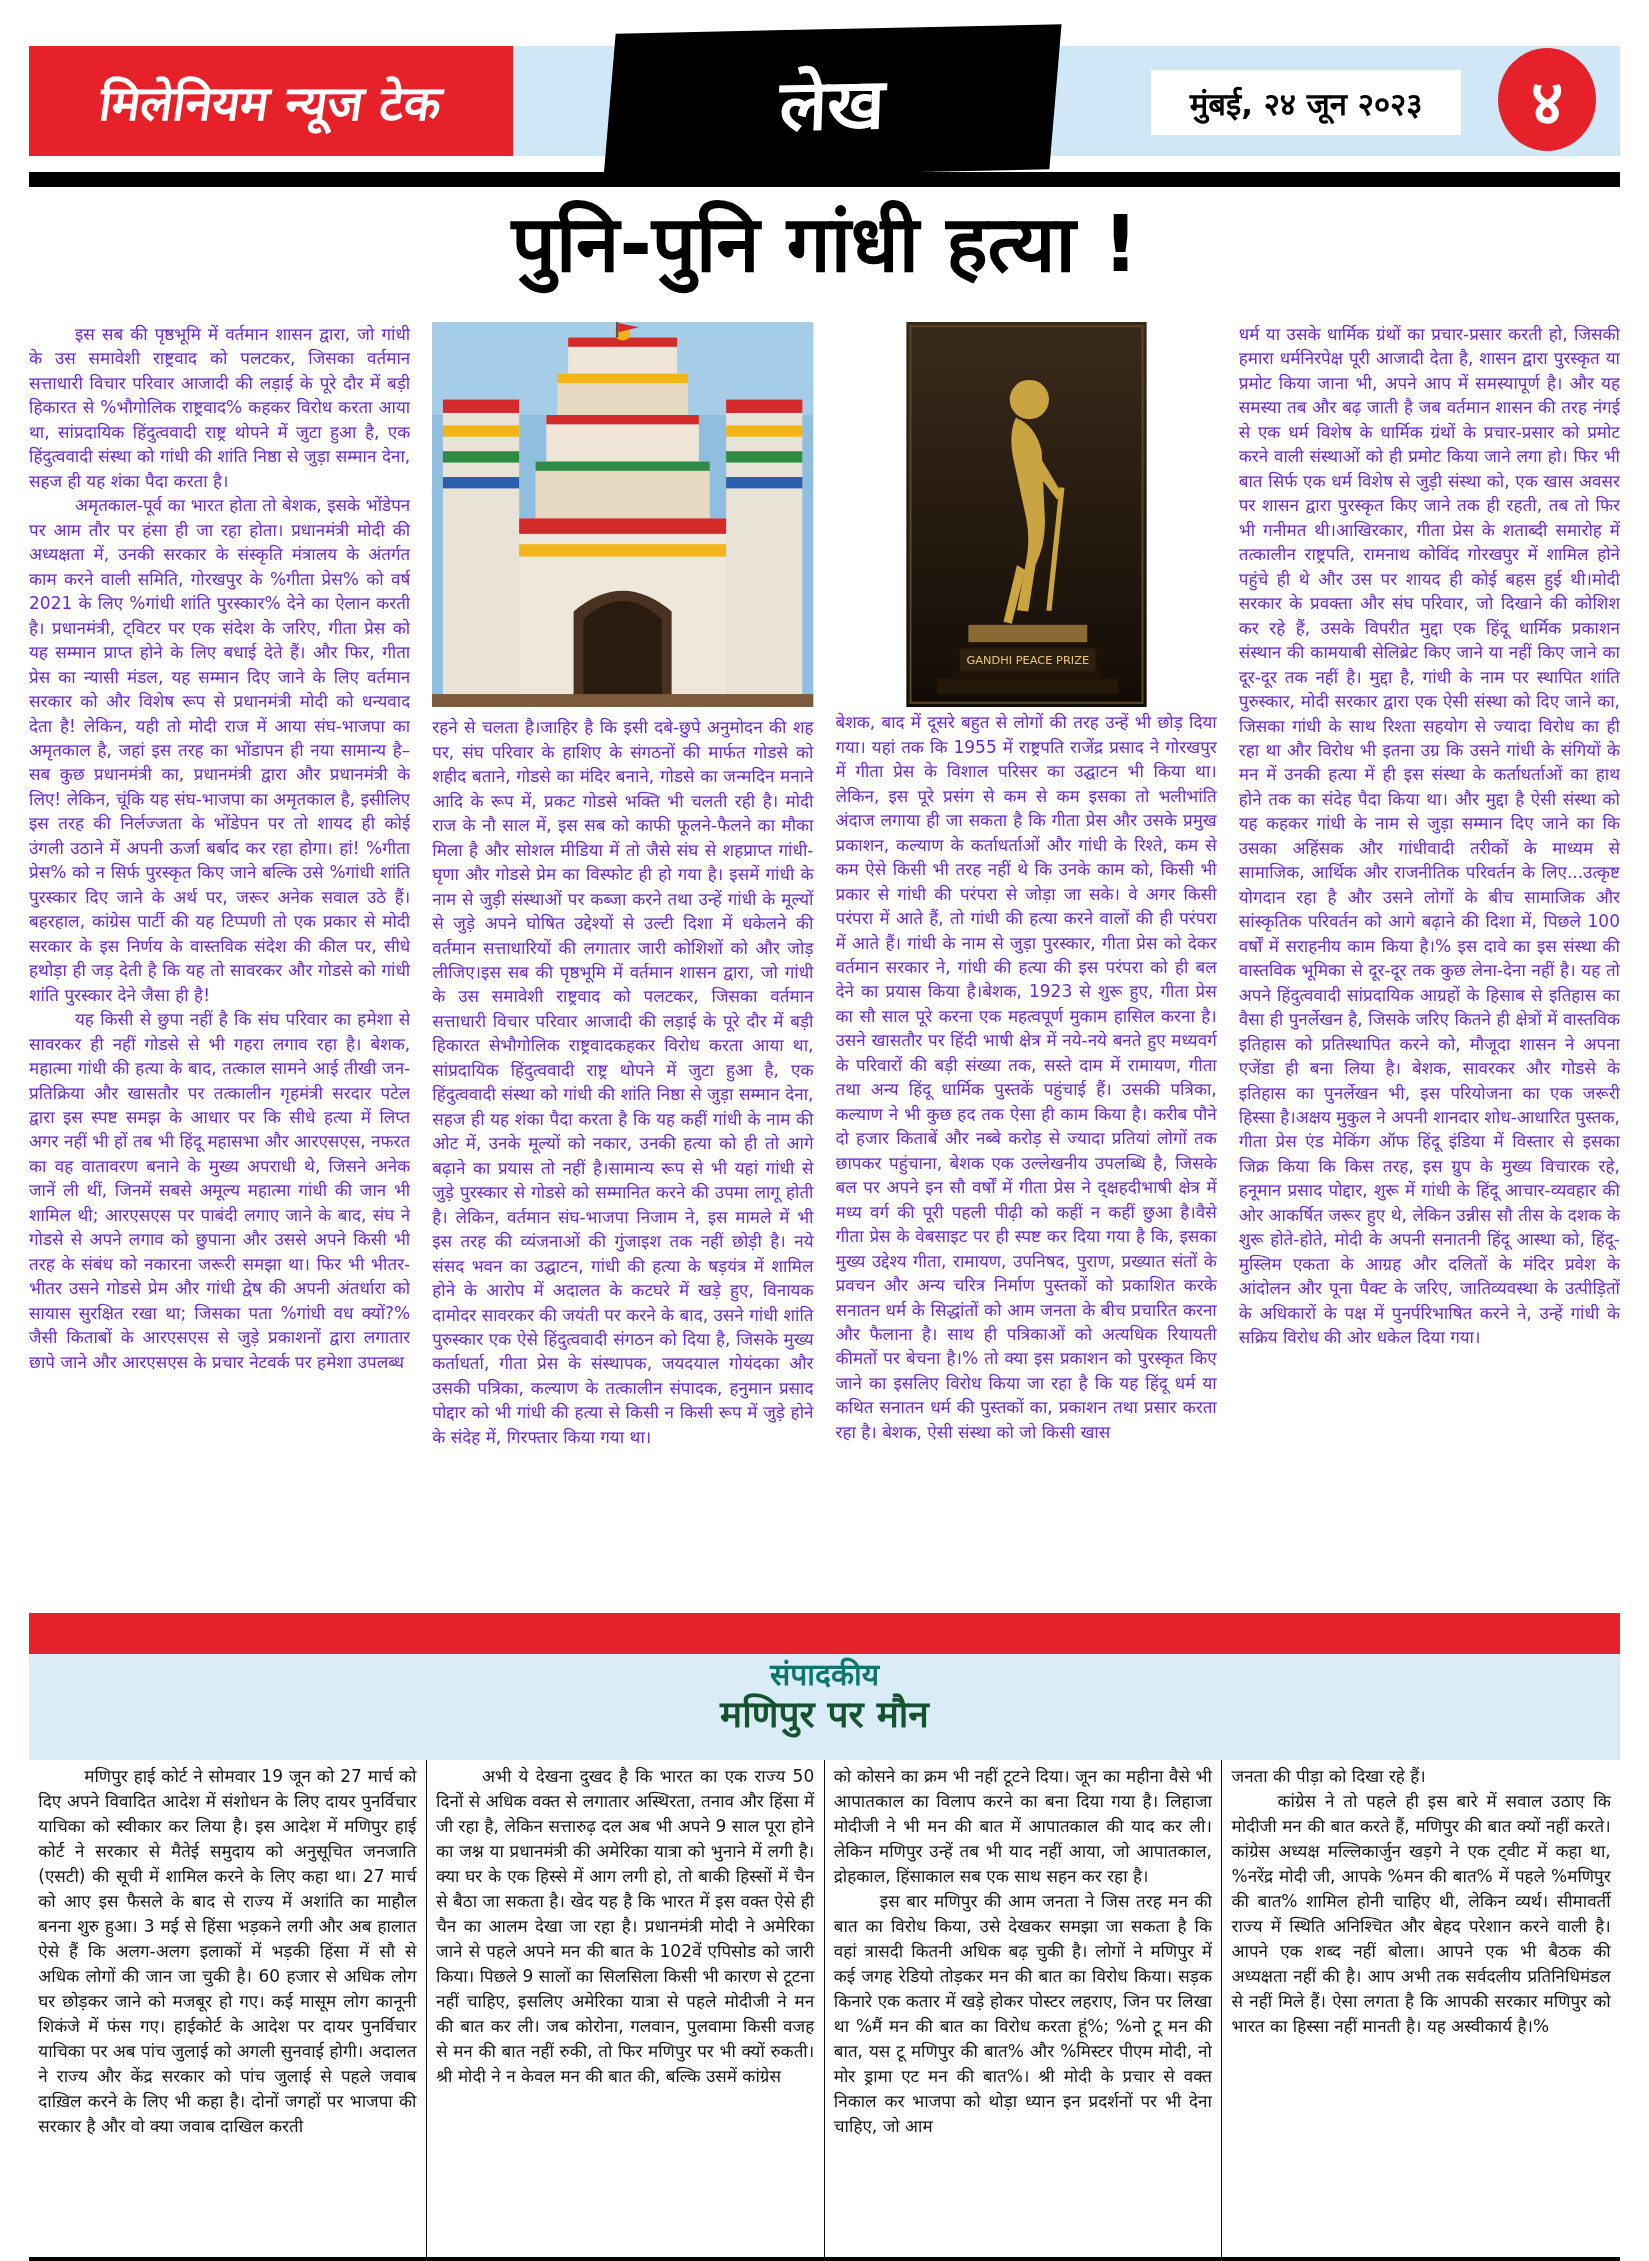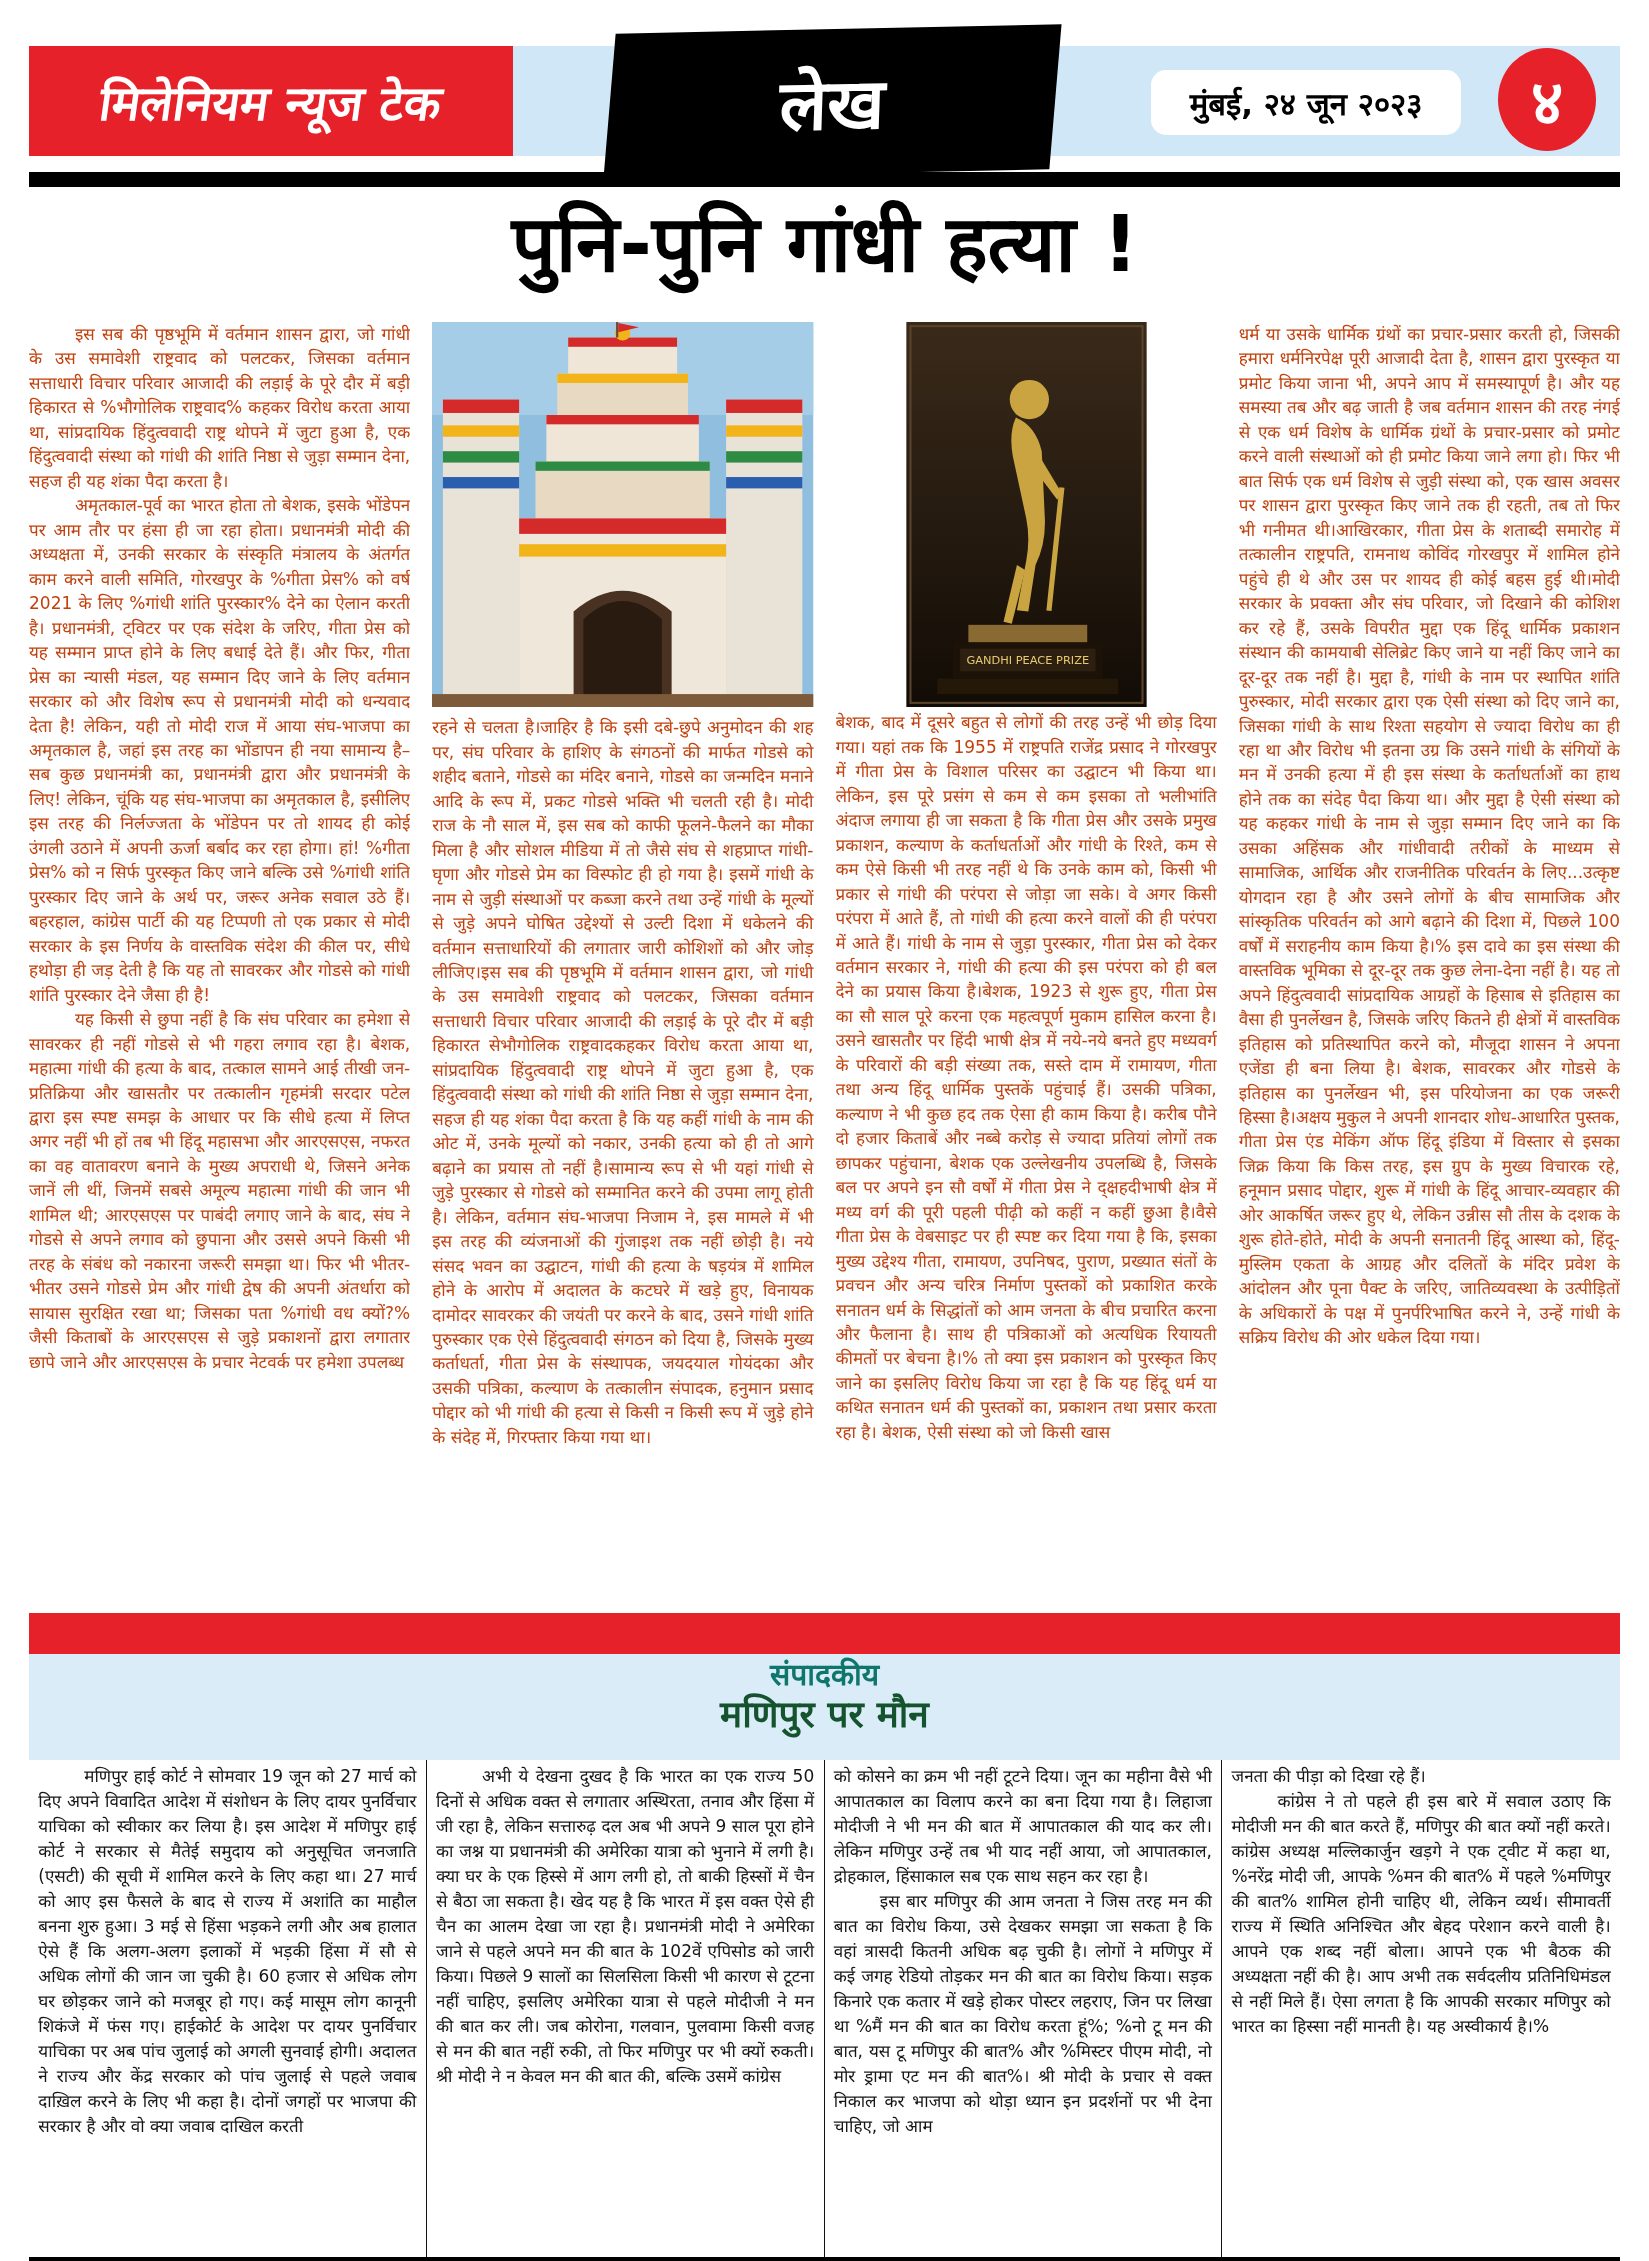--- a/index.html
+++ b/index.html
@@ -3,30 +3,30 @@
 <meta charset="utf-8">
 <style>
   html,body{margin:0;padding:0;background:#e9e9e9;}
   .page{position:relative;width:1650px;height:2261px;background:#ffffff;font-family:"DejaVu Sans","Liberation Sans",sans-serif;color:#151515;overflow:hidden;}
   
   .header-band{position:absolute;left:29px;top:46px;width:1591px;height:110px;background:#cfe7f7;}
   .masthead{position:absolute;left:29px;top:46px;width:484px;height:110px;background:#e62129;display:flex;align-items:center;justify-content:center;}
   .masthead span{color:#ffffff;font-size:48px;font-weight:800;transform:skewX(-8deg);white-space:nowrap;}
   .lekh-box{position:absolute;left:610px;top:28.5px;width:445px;height:145px;background:#000000;transform:skewX(-6deg) rotate(-1.2deg);display:flex;align-items:center;justify-content:center;}
   .lekh-box span{color:#ffffff;font-size:70px;font-weight:800;transform:skewX(3deg);}
-  .date-box{position:absolute;left:1151px;top:70px;width:310px;height:65px;background:#ffffff;display:flex;align-items:center;justify-content:center;border-radius:15px;}
+  .date-box{position:absolute;left:1151px;top:70px;width:310px;height:65px;background:#ffffff;display:flex;align-items:center;justify-content:center;}
   .date-box span{font-size:31px;font-weight:700;color:#000;white-space:nowrap;}
   .page-circle{position:absolute;left:1498px;top:48px;width:98px;height:103px;background:#e62129;border-radius:50%;display:flex;align-items:center;justify-content:center;}
   .page-circle span{color:#ffffff;font-size:62px;font-weight:700;}
   .top-rule{position:absolute;left:29px;top:172px;width:1591px;height:14.5px;background:#000000;}
   
   .headline{position:absolute;left:0;top:198px;width:100%;text-align:center;font-size:78px;line-height:1.2;font-weight:800;color:#000;}
   
   .article{position:absolute;left:29px;top:322px;width:1591px;height:1287px;display:grid;grid-template-columns:1fr 1fr 1fr 1fr;column-gap:22px;overflow:hidden;}
-  .col{overflow:hidden;text-align:justify;font-size:17px;line-height:1.44;color:#c2410c;}
+  .col{overflow:hidden;text-align:justify;font-size:17px;line-height:1.44;color:#6d28d9;}
   .col p{margin:0 0 0 0;}
   .col p.indent{text-indent:46px;}
   .photo-temple{width:100%;height:385px;display:block;margin:0 0 8.3px 0;}
   .photo-gandhi-wrap{width:241px;height:380px;margin:0 auto 8.3px auto;}
   
   .editorial{position:absolute;left:29px;top:1613px;width:1591px;height:629px;background:#d9ecf7;}
   .ed-bar{width:100%;height:41px;background:#e62129;}
   .ed-label{text-align:center;color:#0f766e;font-size:30px;font-weight:800;margin-top:4.1px;line-height:1.15;}
   .ed-headline{text-align:center;color:#14532d;font-size:37px;font-weight:800;margin-top:1px;line-height:1.15;}
   .ed-cols{display:grid;grid-template-columns:1fr 1fr 1fr 1fr;background:#ffffff;margin-top:24px;height:497px;overflow:hidden;border-bottom:5.2px solid #000;}

